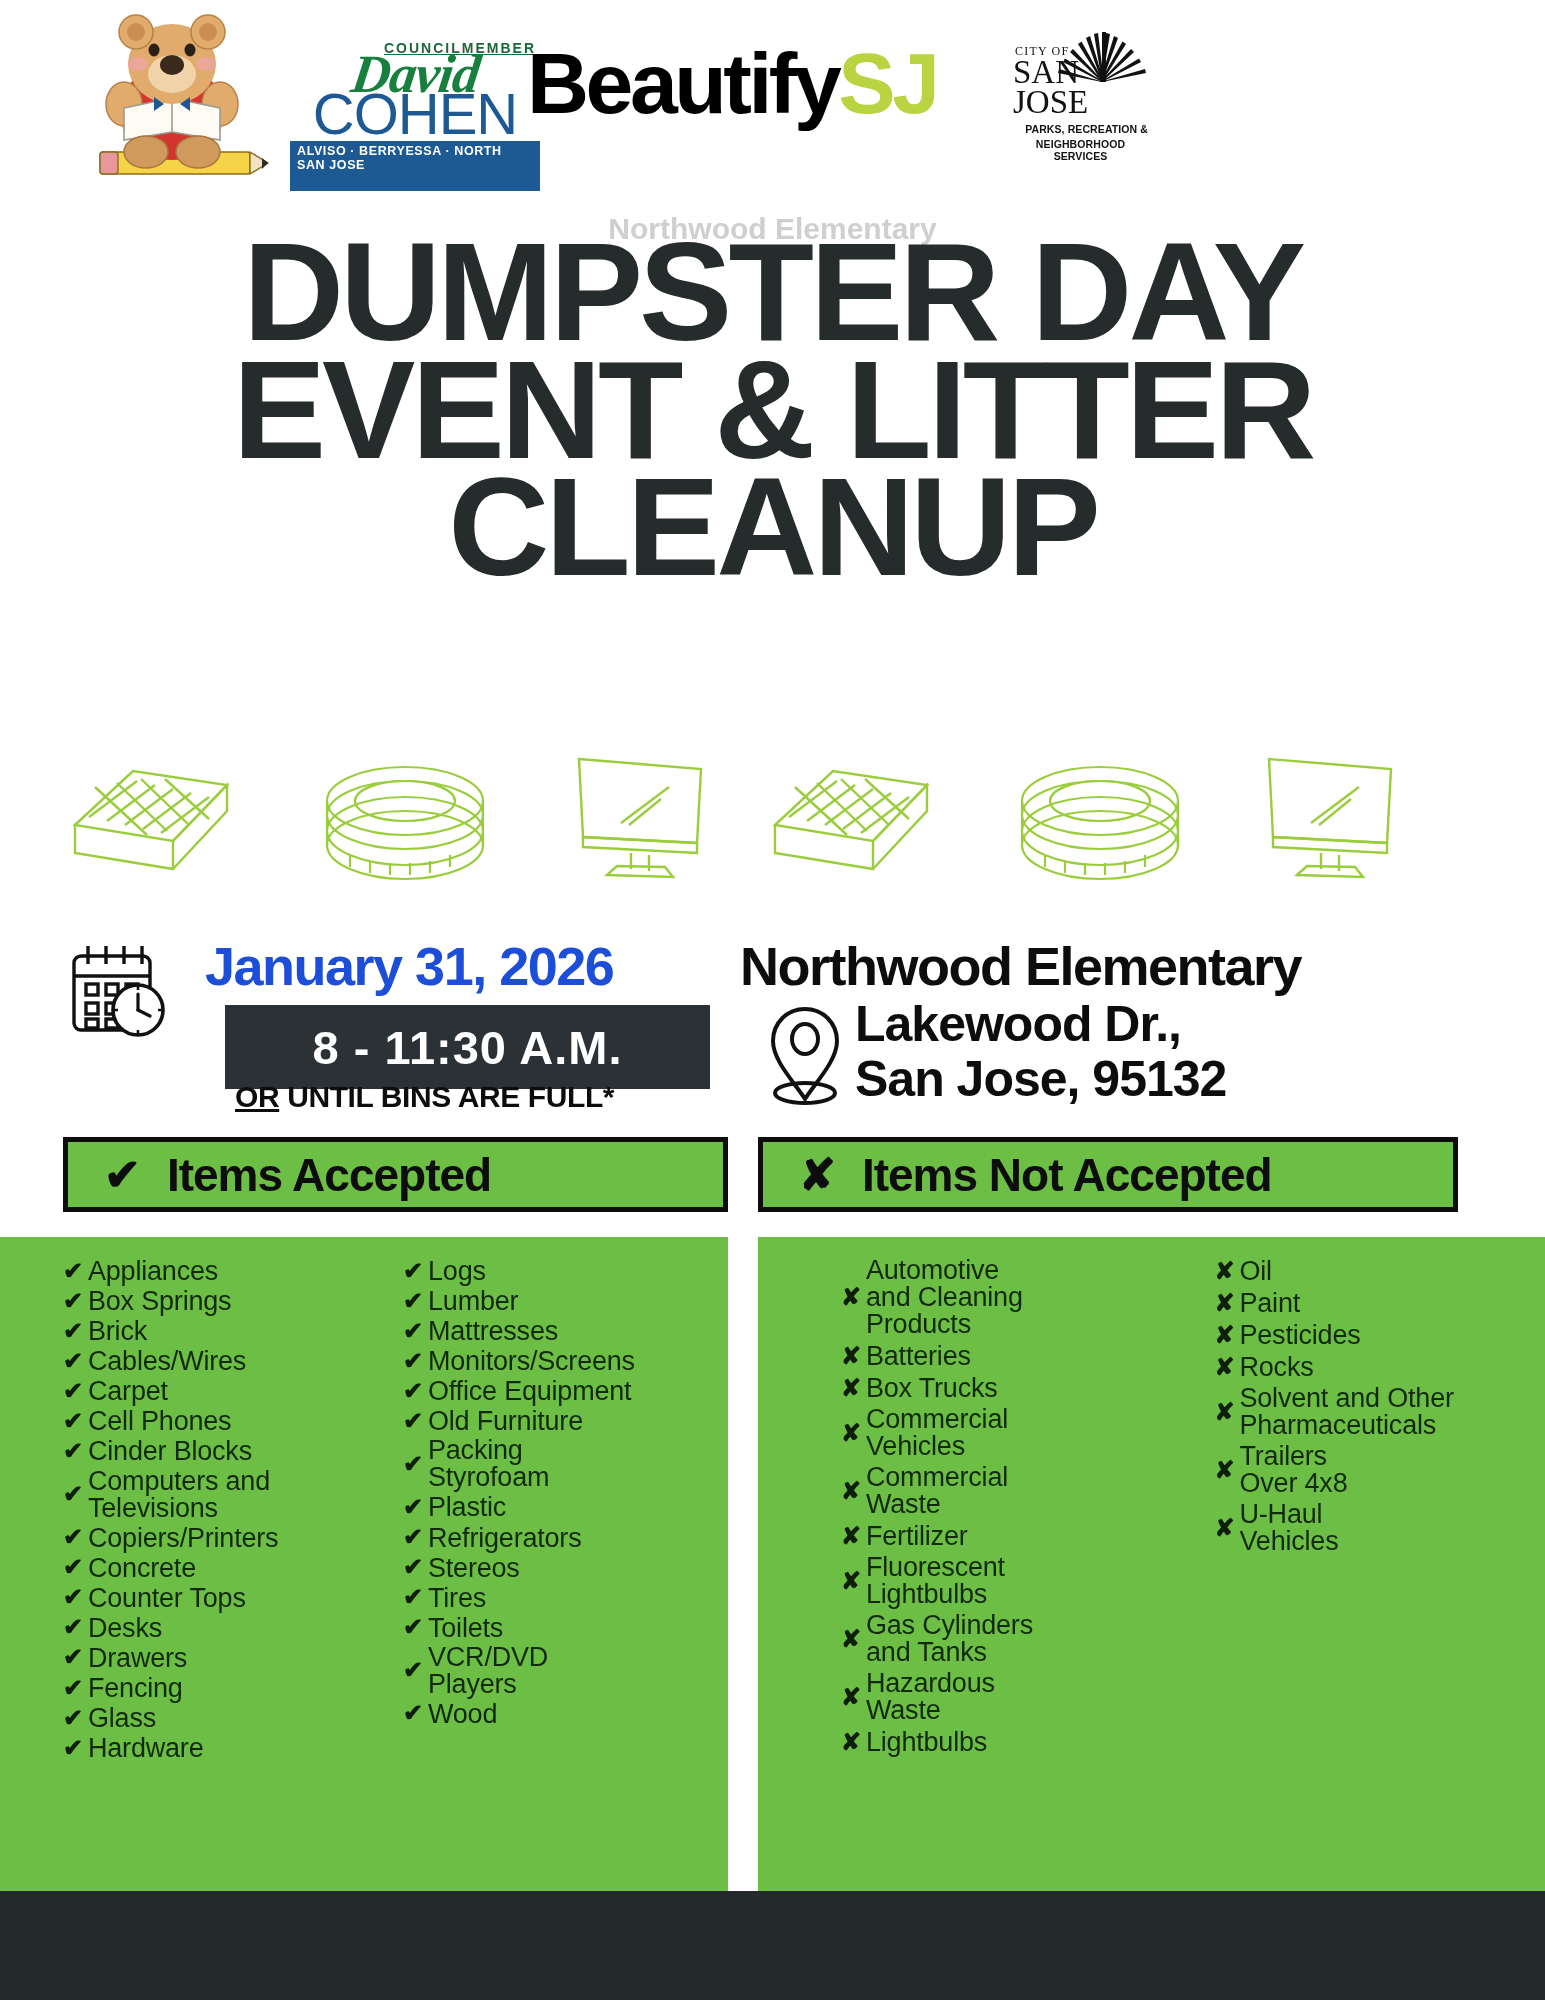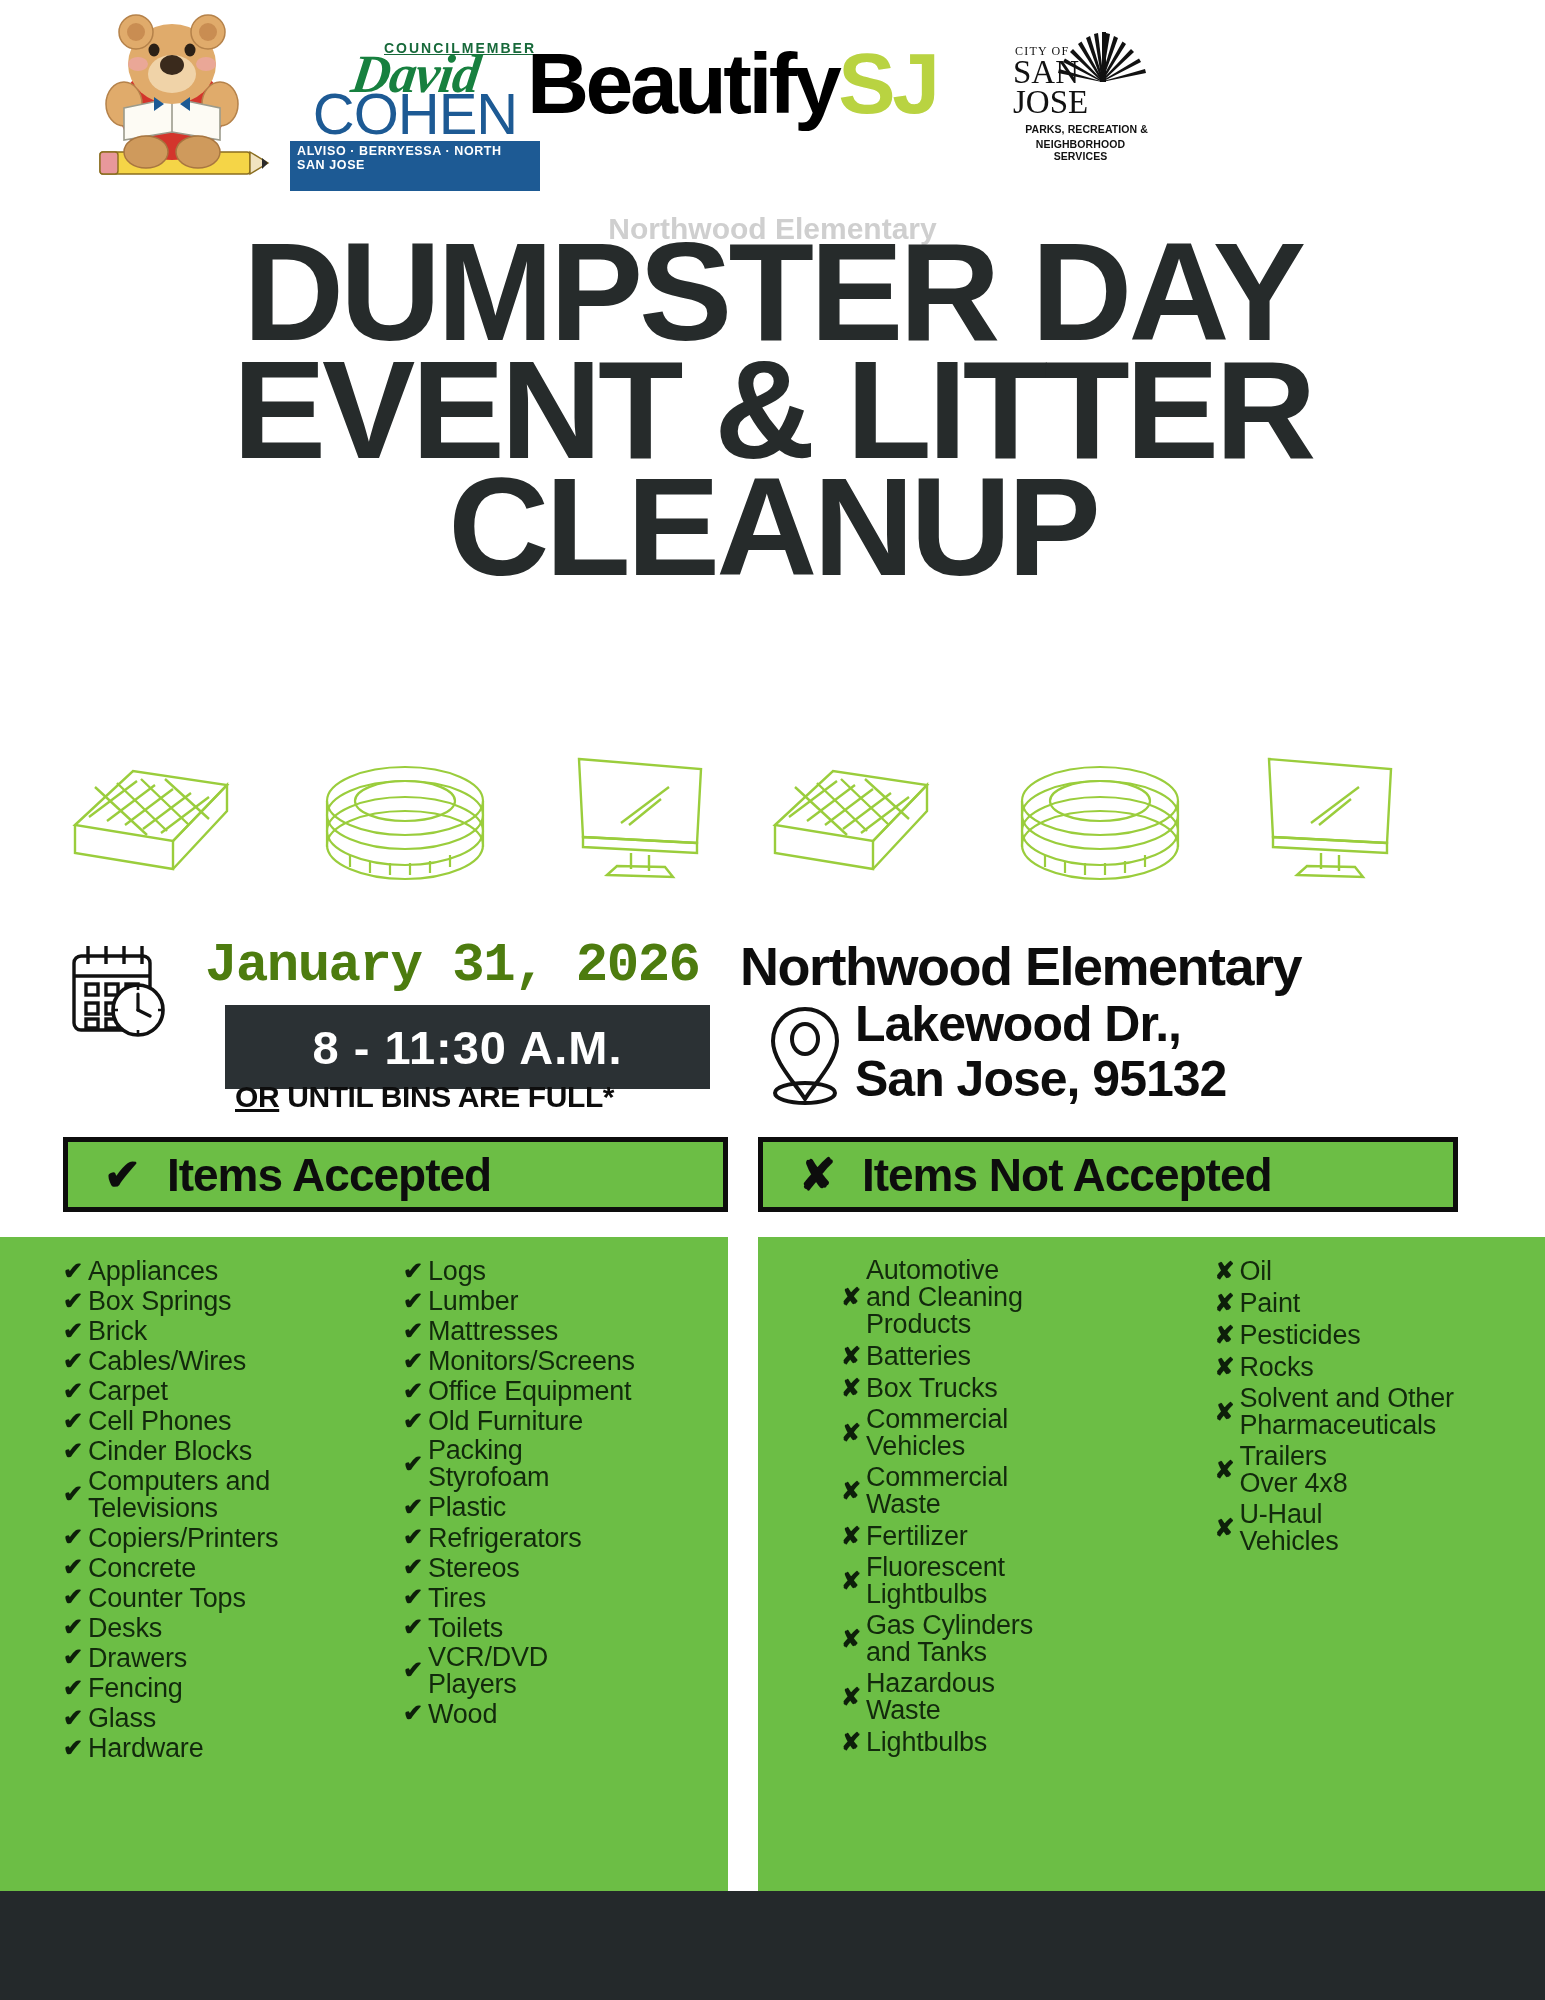--- a/index.html
+++ b/index.html
@@ -58,21 +58,21 @@
   .t3 { font-size:140px; }
 
   
   .illus { position:absolute; top:735px; left:0; width:1545px; height:185px; }
   .illus svg { position:absolute; }
 
   
   .info { position:absolute; top:925px; left:0; width:1545px; height:200px; }
   .cal-icon { position:absolute; left:68px; top:15px; }
   .date-text { position:absolute; left:205px; top:10px; font-size:54px; font-weight:bold;
-    color:#4d7c0f; letter-spacing:-1.5px; white-space:nowrap;font-family:Liberation Mono, monospace; }
+    color:#1d4ed8; letter-spacing:-1.5px; white-space:nowrap; }
   .venue-text { position:absolute; left:740px; top:10px; font-size:54px; font-weight:bold;
     color:#0d0d0d; letter-spacing:-1.5px; white-space:nowrap; }
   .time-badge { position:absolute; left:225px; top:80px; width:485px; height:84px;
     background:#2b3134; color:#fff; font-size:47px; font-weight:bold;
     display:flex; align-items:center; justify-content:center; letter-spacing:1px; }
   .until-text { position:absolute; left:235px; top:155px; font-size:30px; font-weight:bold;
     color:#0d0d0d; letter-spacing:-0.4px; white-space:nowrap; }
   .until-or { text-decoration:underline; }
   .pin-icon { position:absolute; left:765px; top:78px; }
   .addr1 { position:absolute; left:855px; top:70px; font-size:50px; font-weight:bold;

